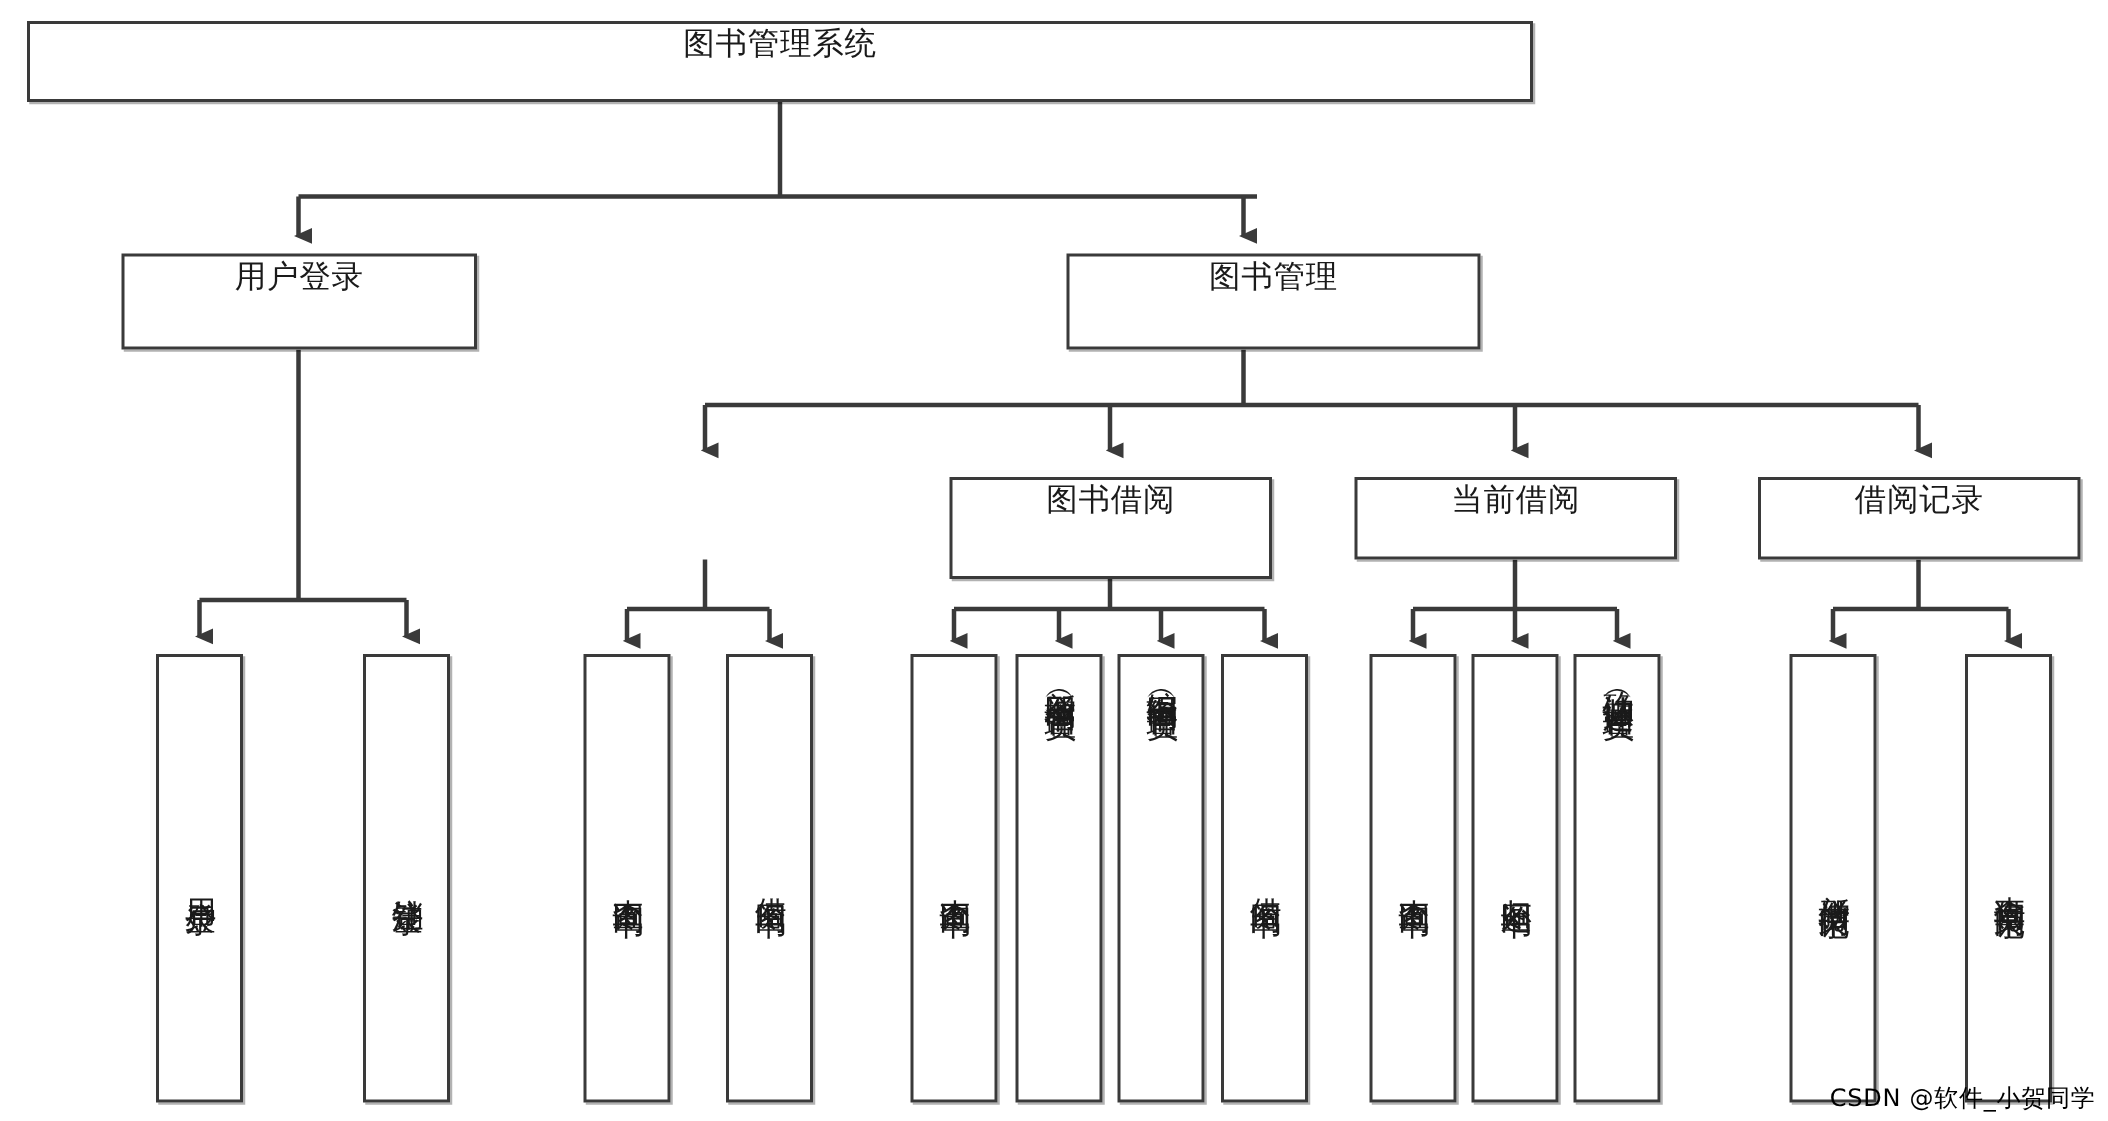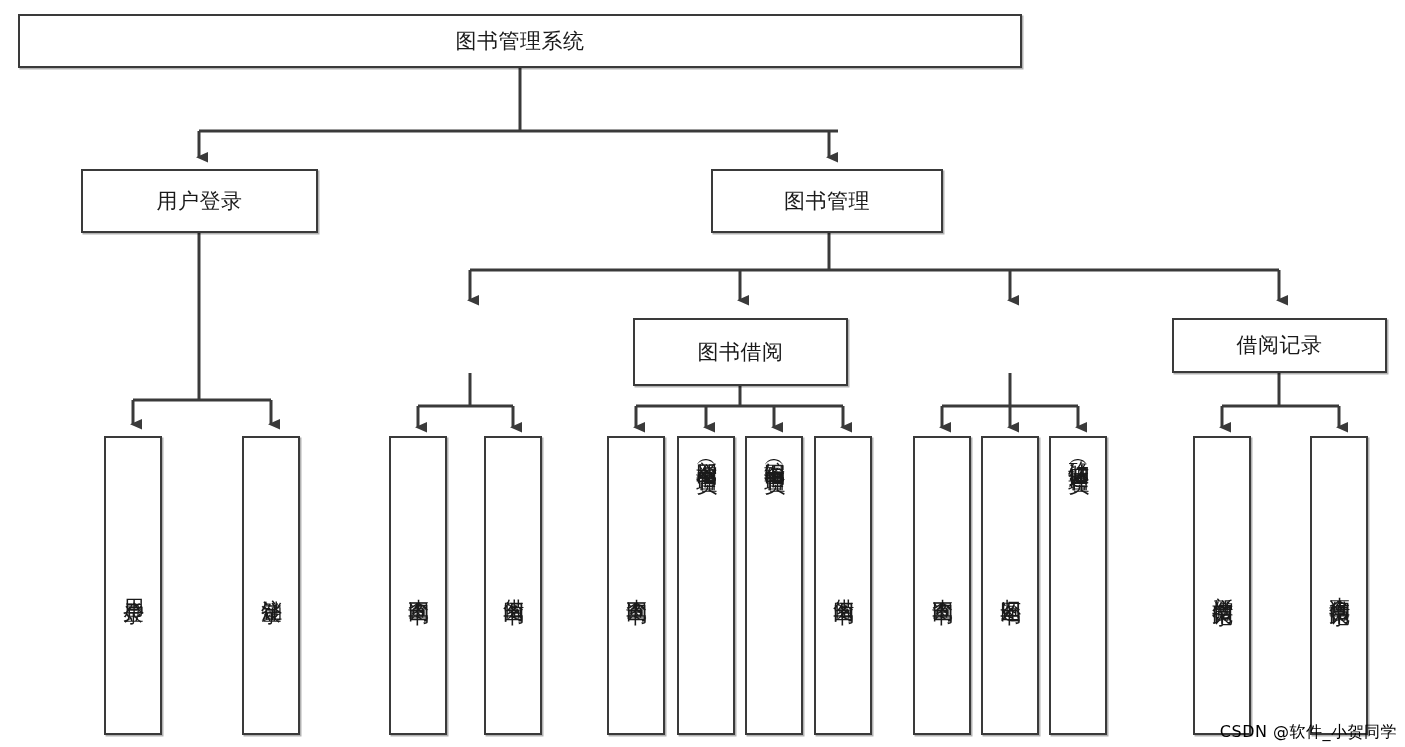--- a/index.html
+++ b/index.html
@@ -17,21 +17,20 @@
     height: 747px;
     background: #ffffff;
     overflow: hidden;
   }
   .box {
     position: absolute;
     box-sizing: border-box;
     border: 2px solid #3a3a3a;
     background: #ffffff;
     display: flex;
-    align-items: center;
     justify-content: center;
     color: #1f1f1f;
     box-shadow: 1.5px 1.5px 0 rgba(0,0,0,0.30);
   }
   .box.root {
     border-width: 2px;
   }
   .box-label {
     font-size: 21px;
     line-height: 1.25;
@@ -133,27 +132,30 @@
     </g>
   </svg>
 
   <div class="box root" style="left:18px; top:14px; width:1004px; height:54px;">
     <span class="box-label">图书管理系统</span>
   </div>
 
   <div class="box" style="left:81px; top:169px; width:237px; height:64px;">
     <span class="box-label">用户登录</span>
   </div>
-  <div class="box" style="left:711px; top:169px; width:232px; height:64px;">
+  <div class="box" style="left:711px; top:169px; width:276px; height:64px;">
     <span class="box-label">图书管理</span>
   </div>
 
   <div class="box" style="left:633px; top:318px; width:215px; height:68px;">
     <span class="box-label">图书借阅</span>
   </div>
+  <div class="box" style="left:903px; top:318px; width:215px; height:55px;">
+    <span class="box-label">当前借阅</span>
+  </div>
   <div class="box" style="left:1172px; top:318px; width:215px; height:55px;">
     <span class="box-label">借阅记录</span>
   </div>
 
   <div class="box leaf v-center" style="left:104px; top:436px; width:58px; height:299px;">
     <span class="box-label">用户登录</span>
   </div>
   <div class="box leaf v-center" style="left:242px; top:436px; width:58px; height:299px;">
     <span class="box-label">注销登录</span>
   </div>

